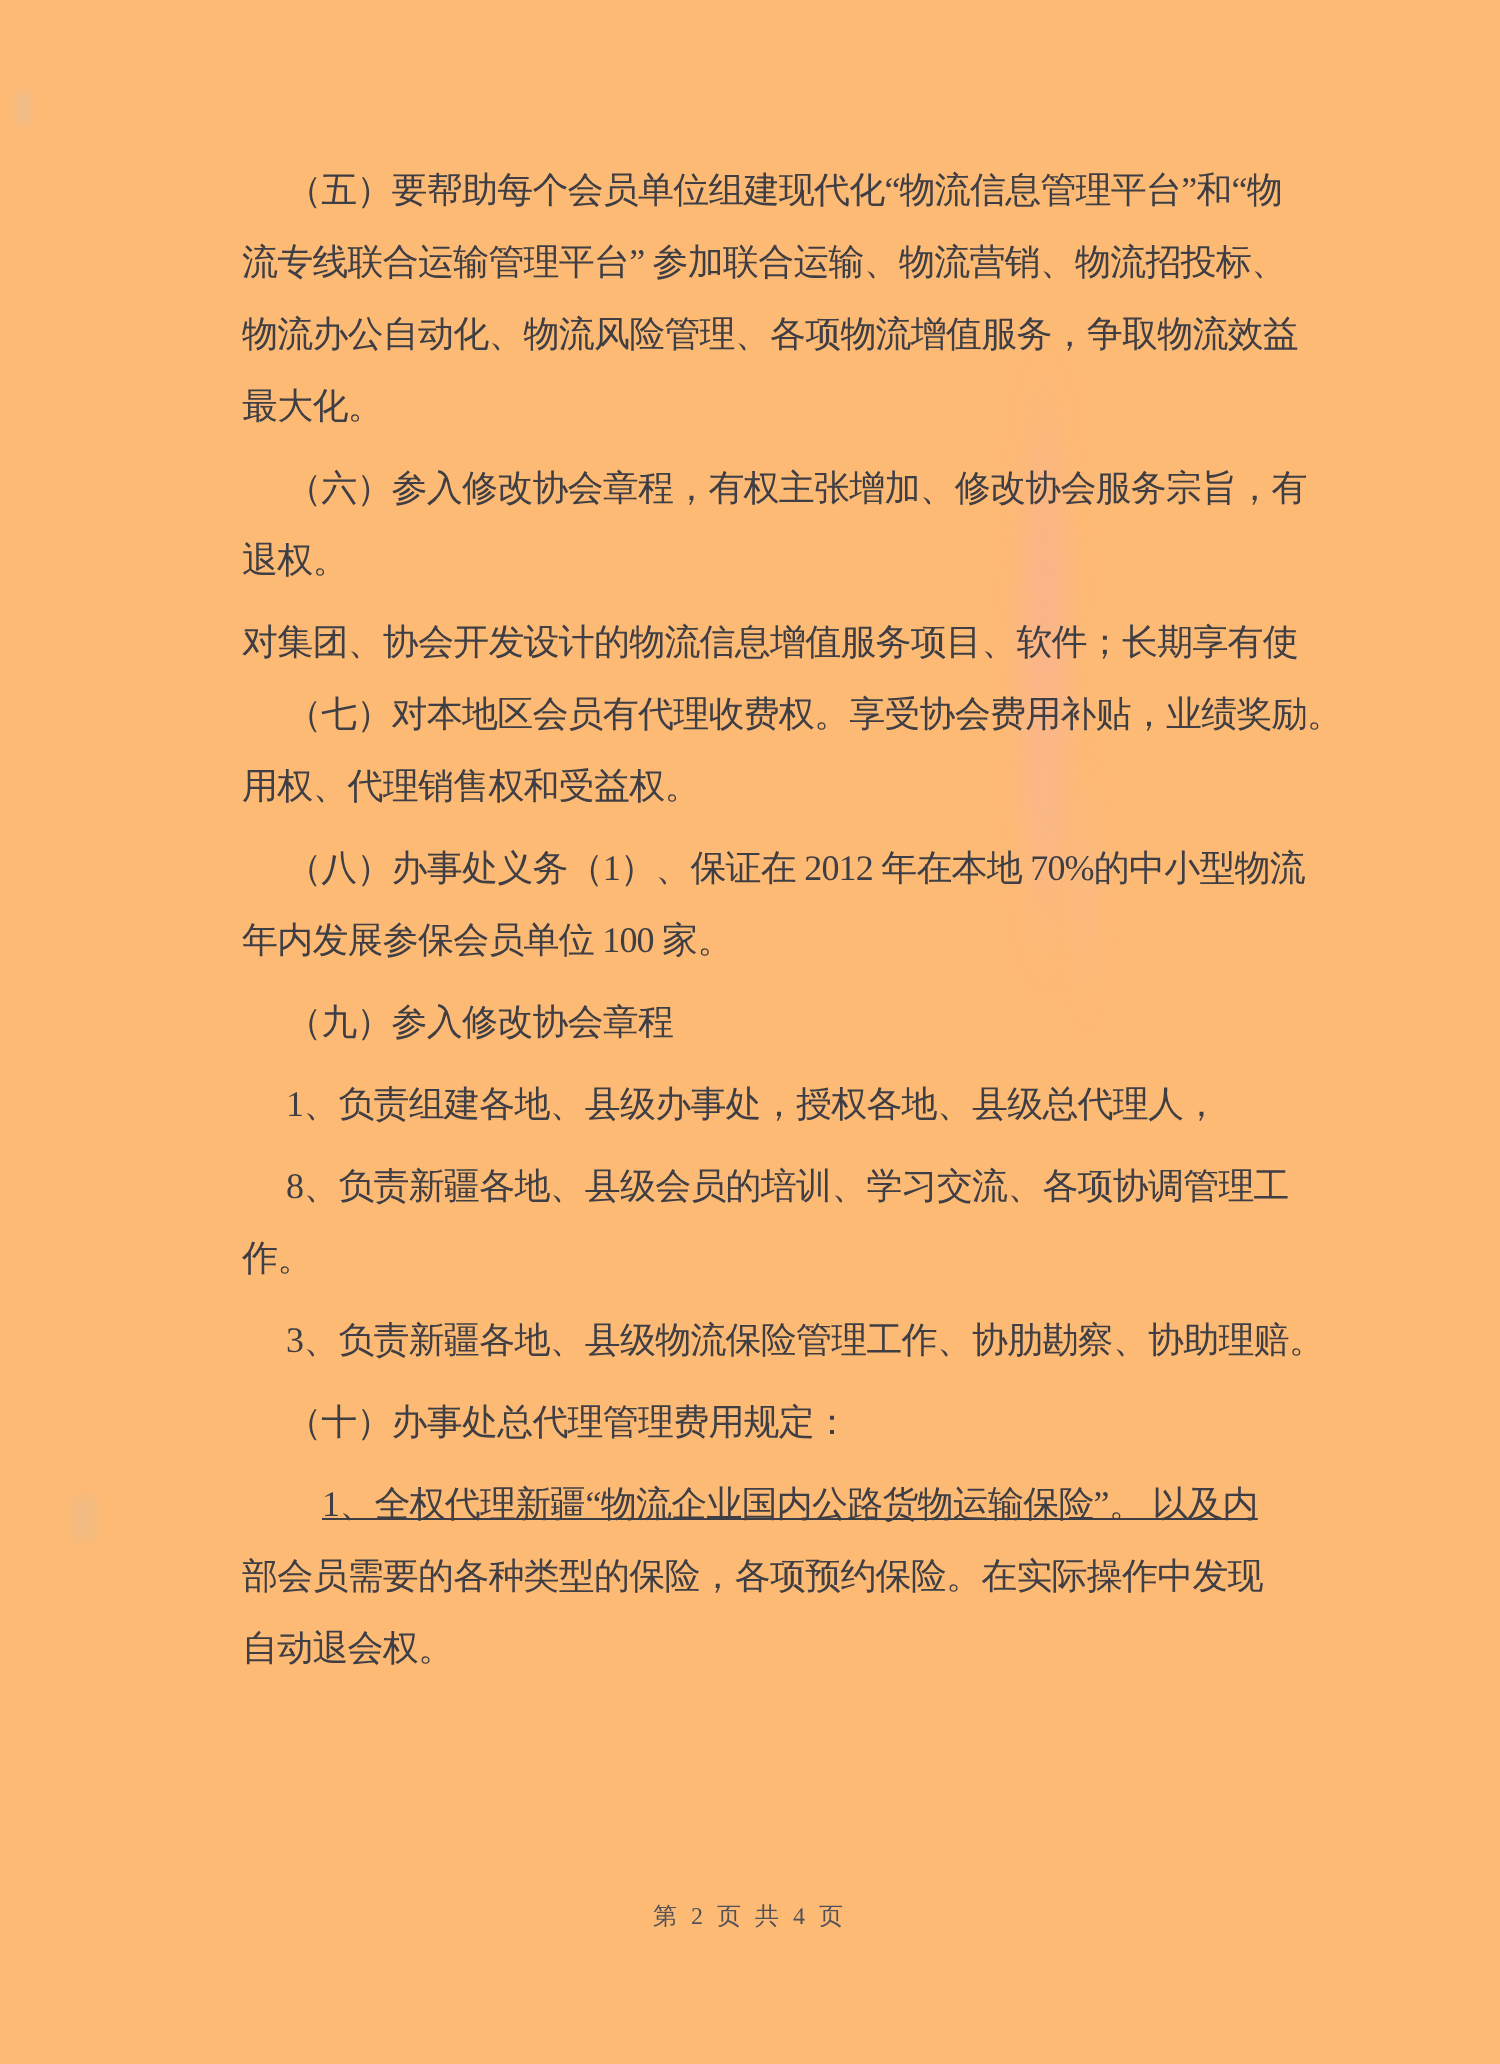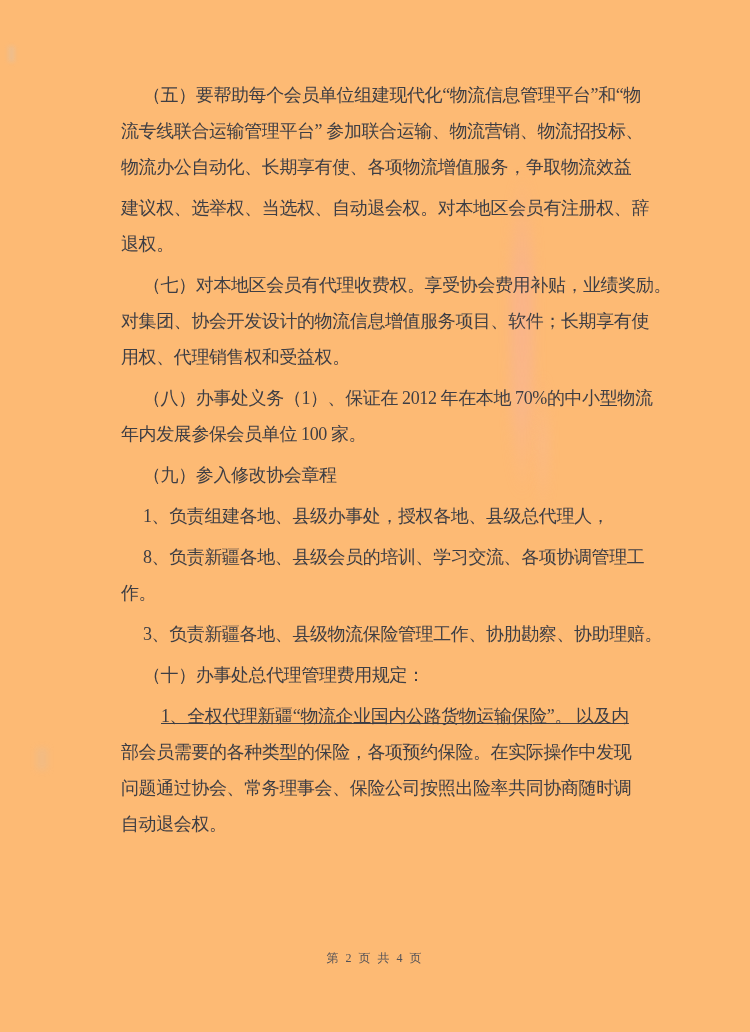--- a/index.html
+++ b/index.html
@@ -86,31 +86,32 @@
   <div class="artifact streak-main"></div>
   <div class="artifact streak-soft"></div>
   <div class="artifact smudge-top-left"></div>
   <div class="artifact smudge-left-low"></div>
 
   <div class="content">
 
     <p class="para">
       <span class="ln first">（五）要帮助每个会员单位组建现代化“物流信息管理平台”和“物</span>
       <span class="ln">流专线联合运输管理平台” 参加联合运输、物流营销、物流招投标、</span>
-      <span class="ln">物流办公自动化、长期享有使、各项物流增值服务，争取物流效益</span>
+      <span class="ln">物流办公自动化、物流风险管理、各项物流增值服务，争取物流效益</span>
+      <span class="ln">最大化。</span>
     </p>
 
     <p class="para">
-      <span class="ln">建议权、选举权、当选权、自动退会权。对本地区会员有注册权、辞</span>
+      <span class="ln first">（六）参入修改协会章程，有权主张增加、修改协会服务宗旨，有</span>
       <span class="ln">退权。</span>
     </p>
 
     <p class="para">
+      <span class="ln">对集团、协会开发设计的物流信息增值服务项目、软件；长期享有使</span>
       <span class="ln first">（七）对本地区会员有代理收费权。享受协会费用补贴，业绩奖励。</span>
-      <span class="ln">对集团、协会开发设计的物流信息增值服务项目、软件；长期享有使</span>
       <span class="ln">用权、代理销售权和受益权。</span>
     </p>
 
     <p class="para">
       <span class="ln first">（八）办事处义务（1）、保证在 2012 年在本地 70%的中小型物流</span>
       <span class="ln">年内发展参保会员单位 100 家。</span>
     </p>
 
     <p class="para">
       <span class="ln first">（九）参入修改协会章程</span>
@@ -129,21 +130,20 @@
       <span class="ln first">3、负责新疆各地、县级物流保险管理工作、协肋勘察、协助理赔。</span>
     </p>
 
     <p class="para">
       <span class="ln first">（十）办事处总代理管理费用规定：</span>
     </p>
 
     <p class="para">
       <span class="ln first-deep">1、全权代理新疆“物流企业国内公路货物运输保险”。 以及内</span>
       <span class="ln">部会员需要的各种类型的保险，各项预约保险。在实际操作中发现</span>
-      <span class="ln">问题通过协会、常务理事会、保险公司按照出险率共同协商随时调</span>
       <span class="ln">自动退会权。</span>
     </p>
 
   </div>
 
   <div class="footer">第 2 页 共 4 页</div>
 
 </div>
 
 </body></html>

